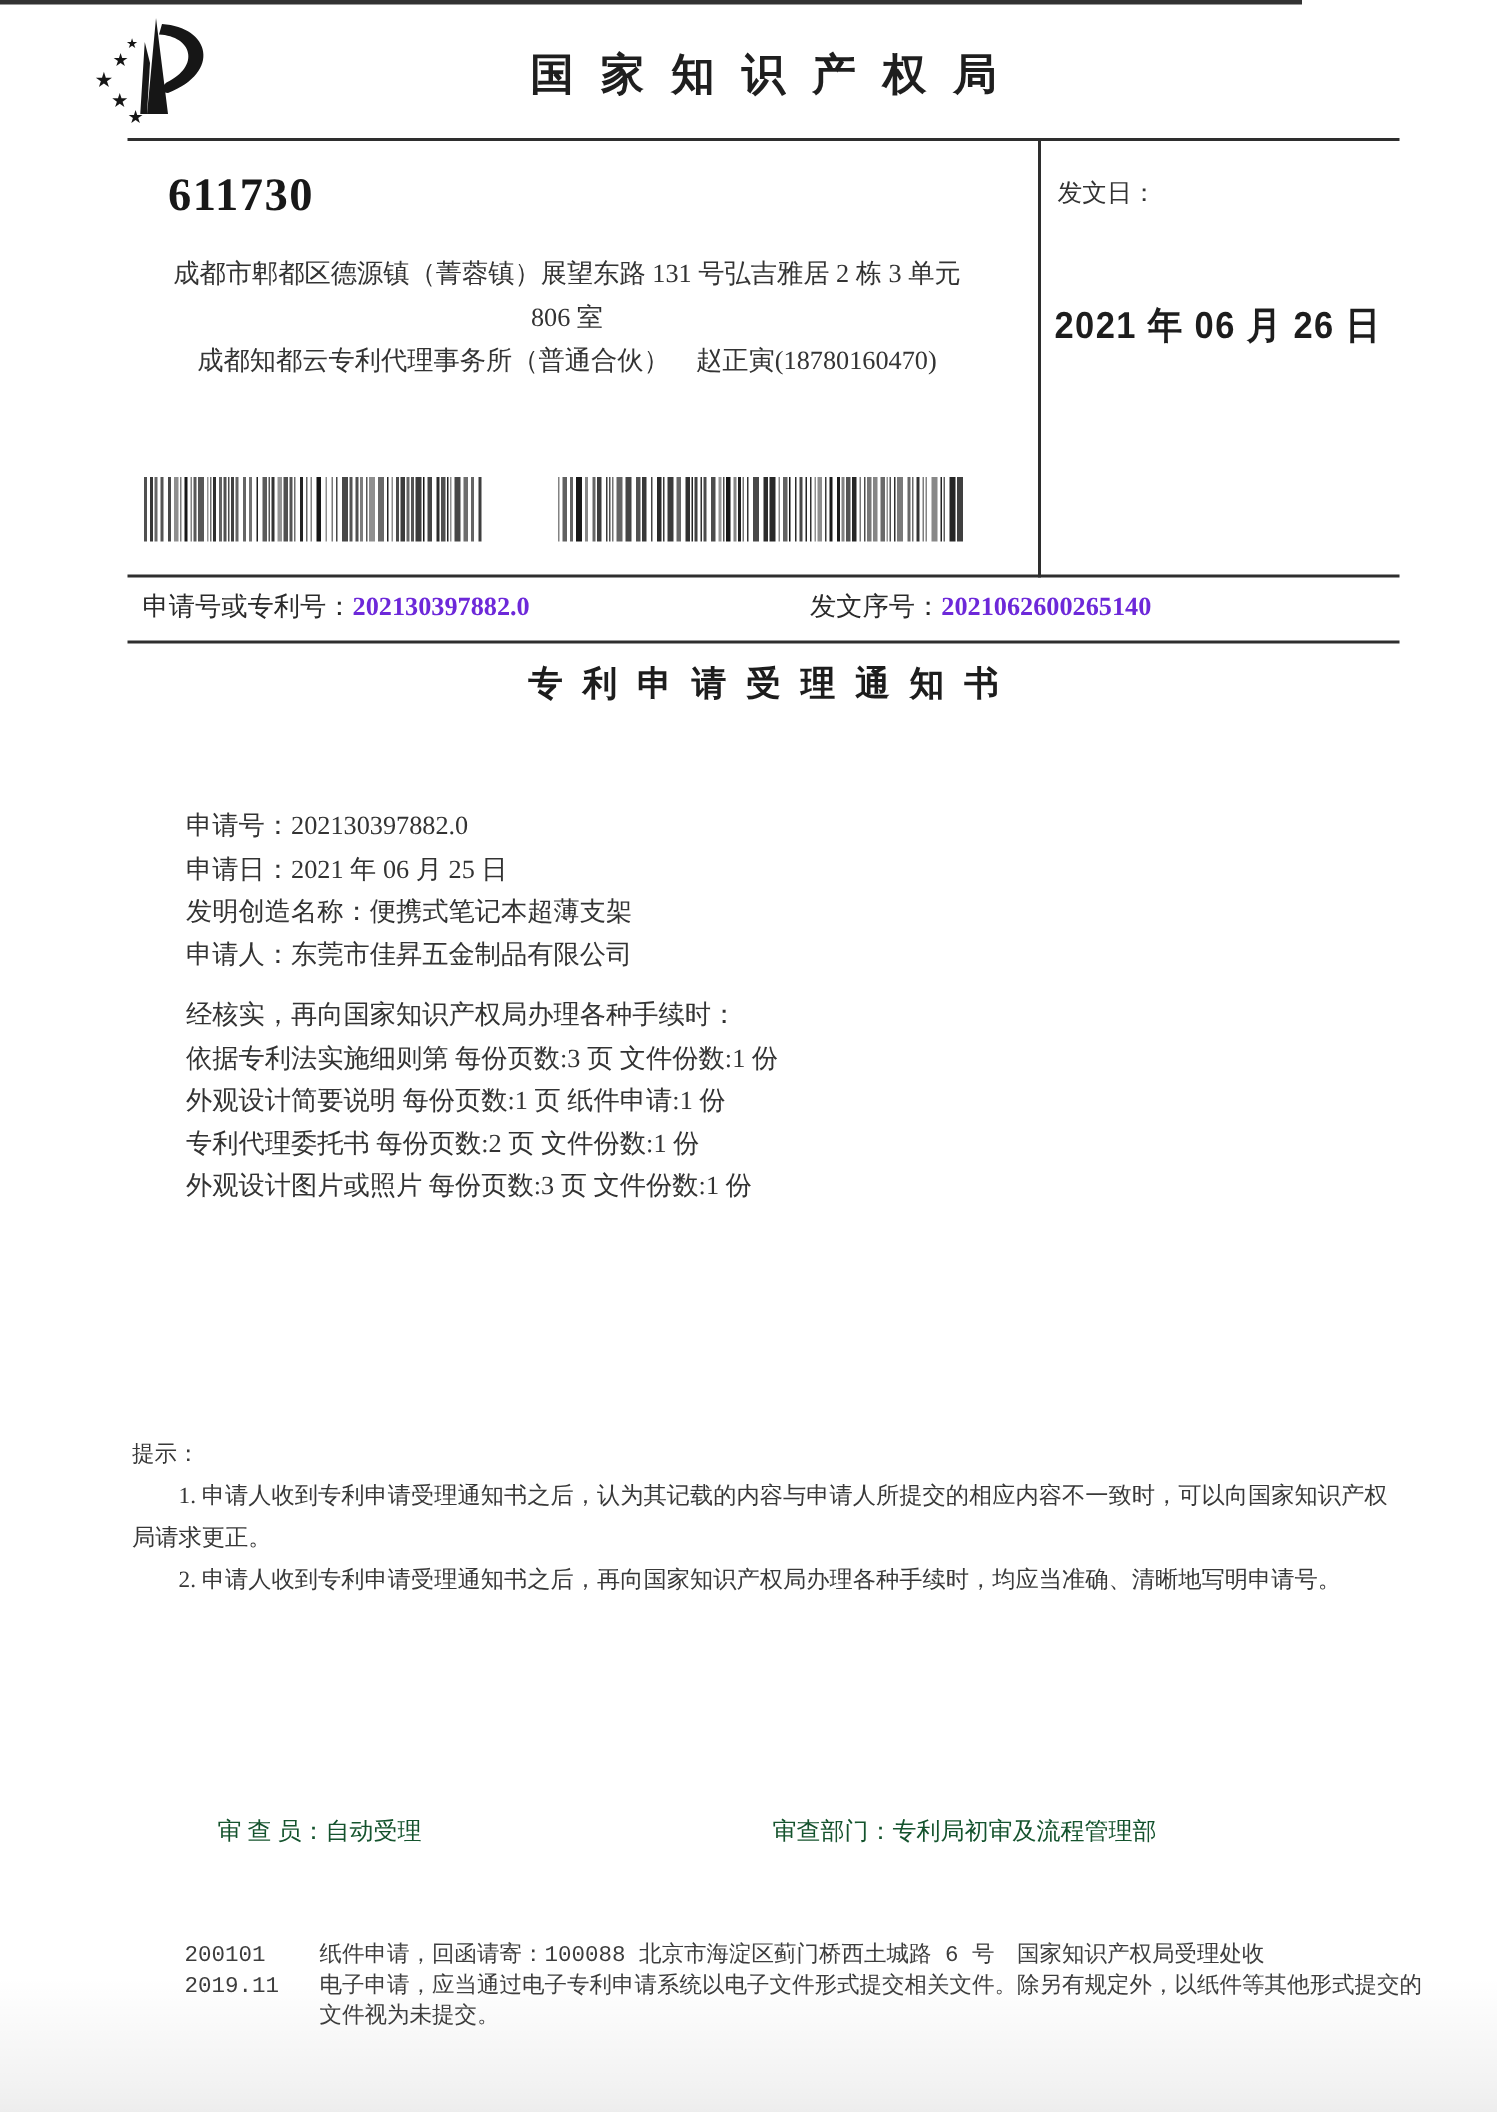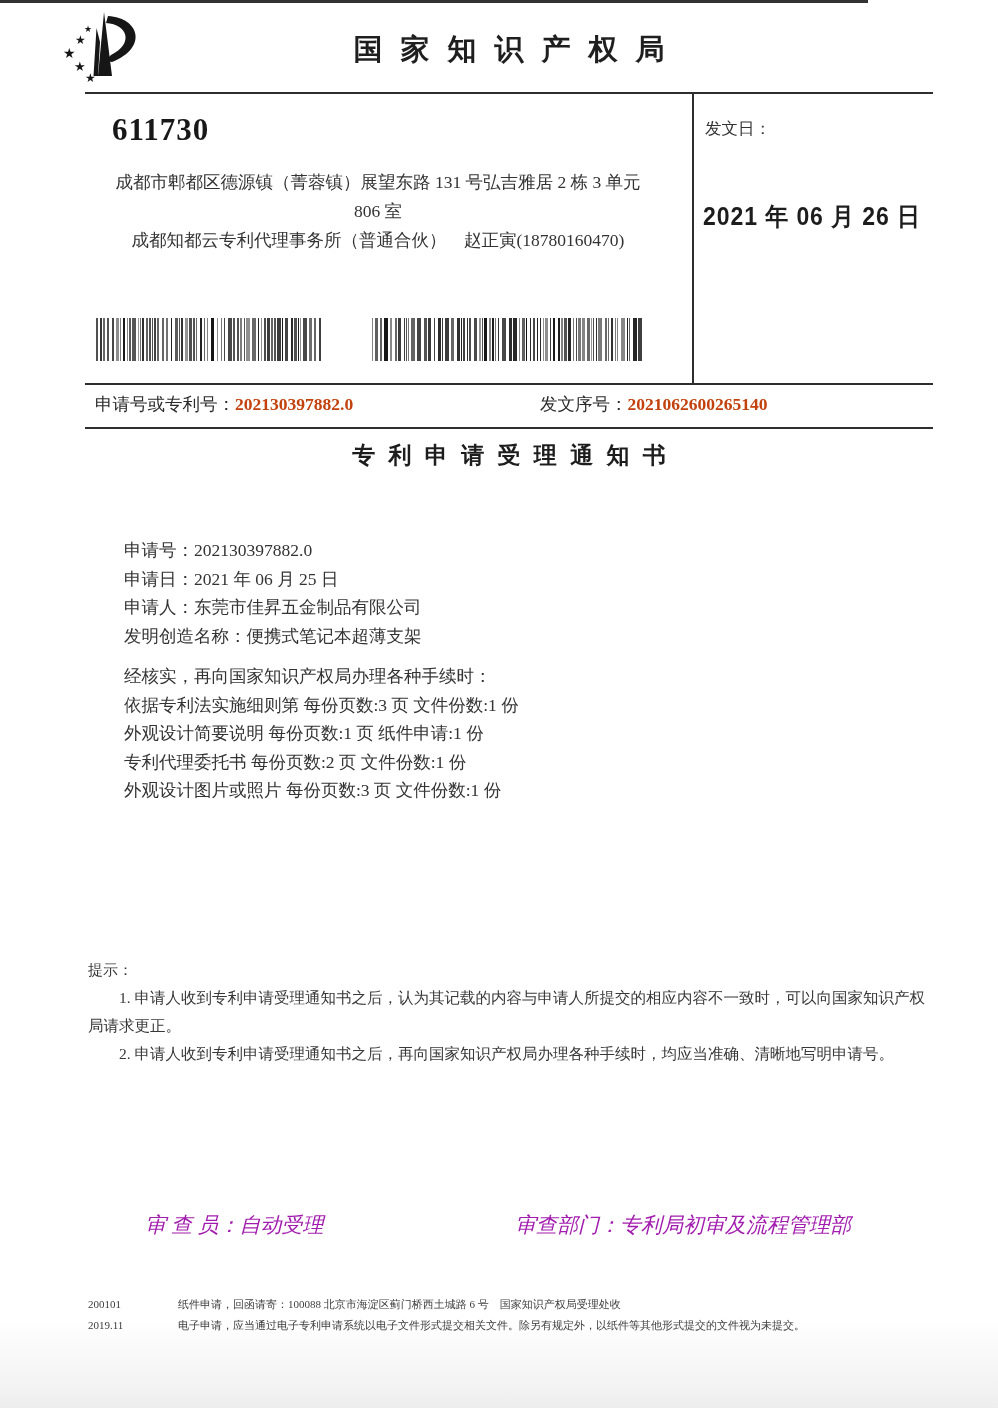--- a/index.html
+++ b/index.html
@@ -39,50 +39,50 @@
   }
 
   
   .barcode{position:absolute;top:318px;height:43px;}
   .barcode i{position:absolute;top:0;bottom:0;background:#151515;}
   .bc1{left:96px;width:231px;}
   .bc2{left:372px;width:274px;}
 
   
   .refrow{top:392px;font-size:17.5px;color:#2a2a2a;white-space:nowrap;}
-  .refnum{font-weight:bold;color:#c2410c;}
+  .refnum{font-weight:bold;color:#6d28d9;}
 
   
   .doc-title{
     left:85px;top:440px;width:848px;text-align:center;
     font-size:23px;font-weight:bold;color:#1d1d1d;
     letter-spacing:0.58em;text-indent:0.58em;
   }
 
   
   .body-text{left:88px;top:477px;width:846px;font-size:17.5px;line-height:28px;color:#333;}
   .indent{text-indent:2em;}
   .details{left:124px;top:536px;font-size:17.5px;line-height:28.5px;color:#333;white-space:nowrap;}
   .received{left:124px;top:662px;font-size:17.5px;line-height:28.5px;color:#333;white-space:nowrap;}
 
   
   .notes{left:88px;top:956px;width:849px;font-size:15.5px;line-height:28px;color:#383838;}
   .notes .lbl{font-size:15px;}
   .note-item{text-indent:2em;}
 
   
-  .signoff{top:1211px;font-size:21px;color:#a21caf;white-space:nowrap;font-style:italic;}
+  .signoff{top:1211px;font-size:16px;color:#14532d;white-space:nowrap;}
   .sign-left{left:145px;}
   .sign-right{left:515px;}
 
   
   .footrule{left:70px;top:1283px;width:868px;height:3px;background:#333;}
   .footer{
-    font-family:Liberation Serif, serif;
-    font-size:11px;line-height:20.5px;color:#3d3d3d;
+    font-family:Liberation Mono, monospace;
+    font-size:15px;line-height:20.5px;color:#3d3d3d;margin-left:35px;
   }
   .foot-codes{left:88px;top:1294px;}
   .foot-text{left:178px;top:1294px;width:742px;}
 </style>
 </head>
 <body>
 
 <div class="page">
 
   <svg class="abs logo" viewBox="0 0 112 86" aria-hidden="true">
@@ -255,22 +255,22 @@
   <div class="abs refrow" style="left:540px;">
     <span>发文序号：</span><span class="refnum">2021062600265140</span>
   </div>
 
   <div class="abs doc-title">专利申请受理通知书</div>
 
 
   <div class="abs details">
     <div>申请号：202130397882.0</div>
     <div>申请日：2021 年 06 月 25 日</div>
+    <div>发明创造名称：便携式笔记本超薄支架</div>
     <div>申请人：东莞市佳昇五金制品有限公司</div>
-    <div>发明创造名称：便携式笔记本超薄支架</div>
   </div>
 
   <div class="abs received">
     <div>经核实，再向国家知识产权局办理各种手续时：</div>
     <div>依据专利法实施细则第 每份页数:3 页  文件份数:1 份</div>
     <div>外观设计简要说明 每份页数:1 页  纸件申请:1 份</div>
     <div>专利代理委托书 每份页数:2 页  文件份数:1 份</div>
     <div>外观设计图片或照片 每份页数:3 页  文件份数:1 份</div>
   </div>
 

